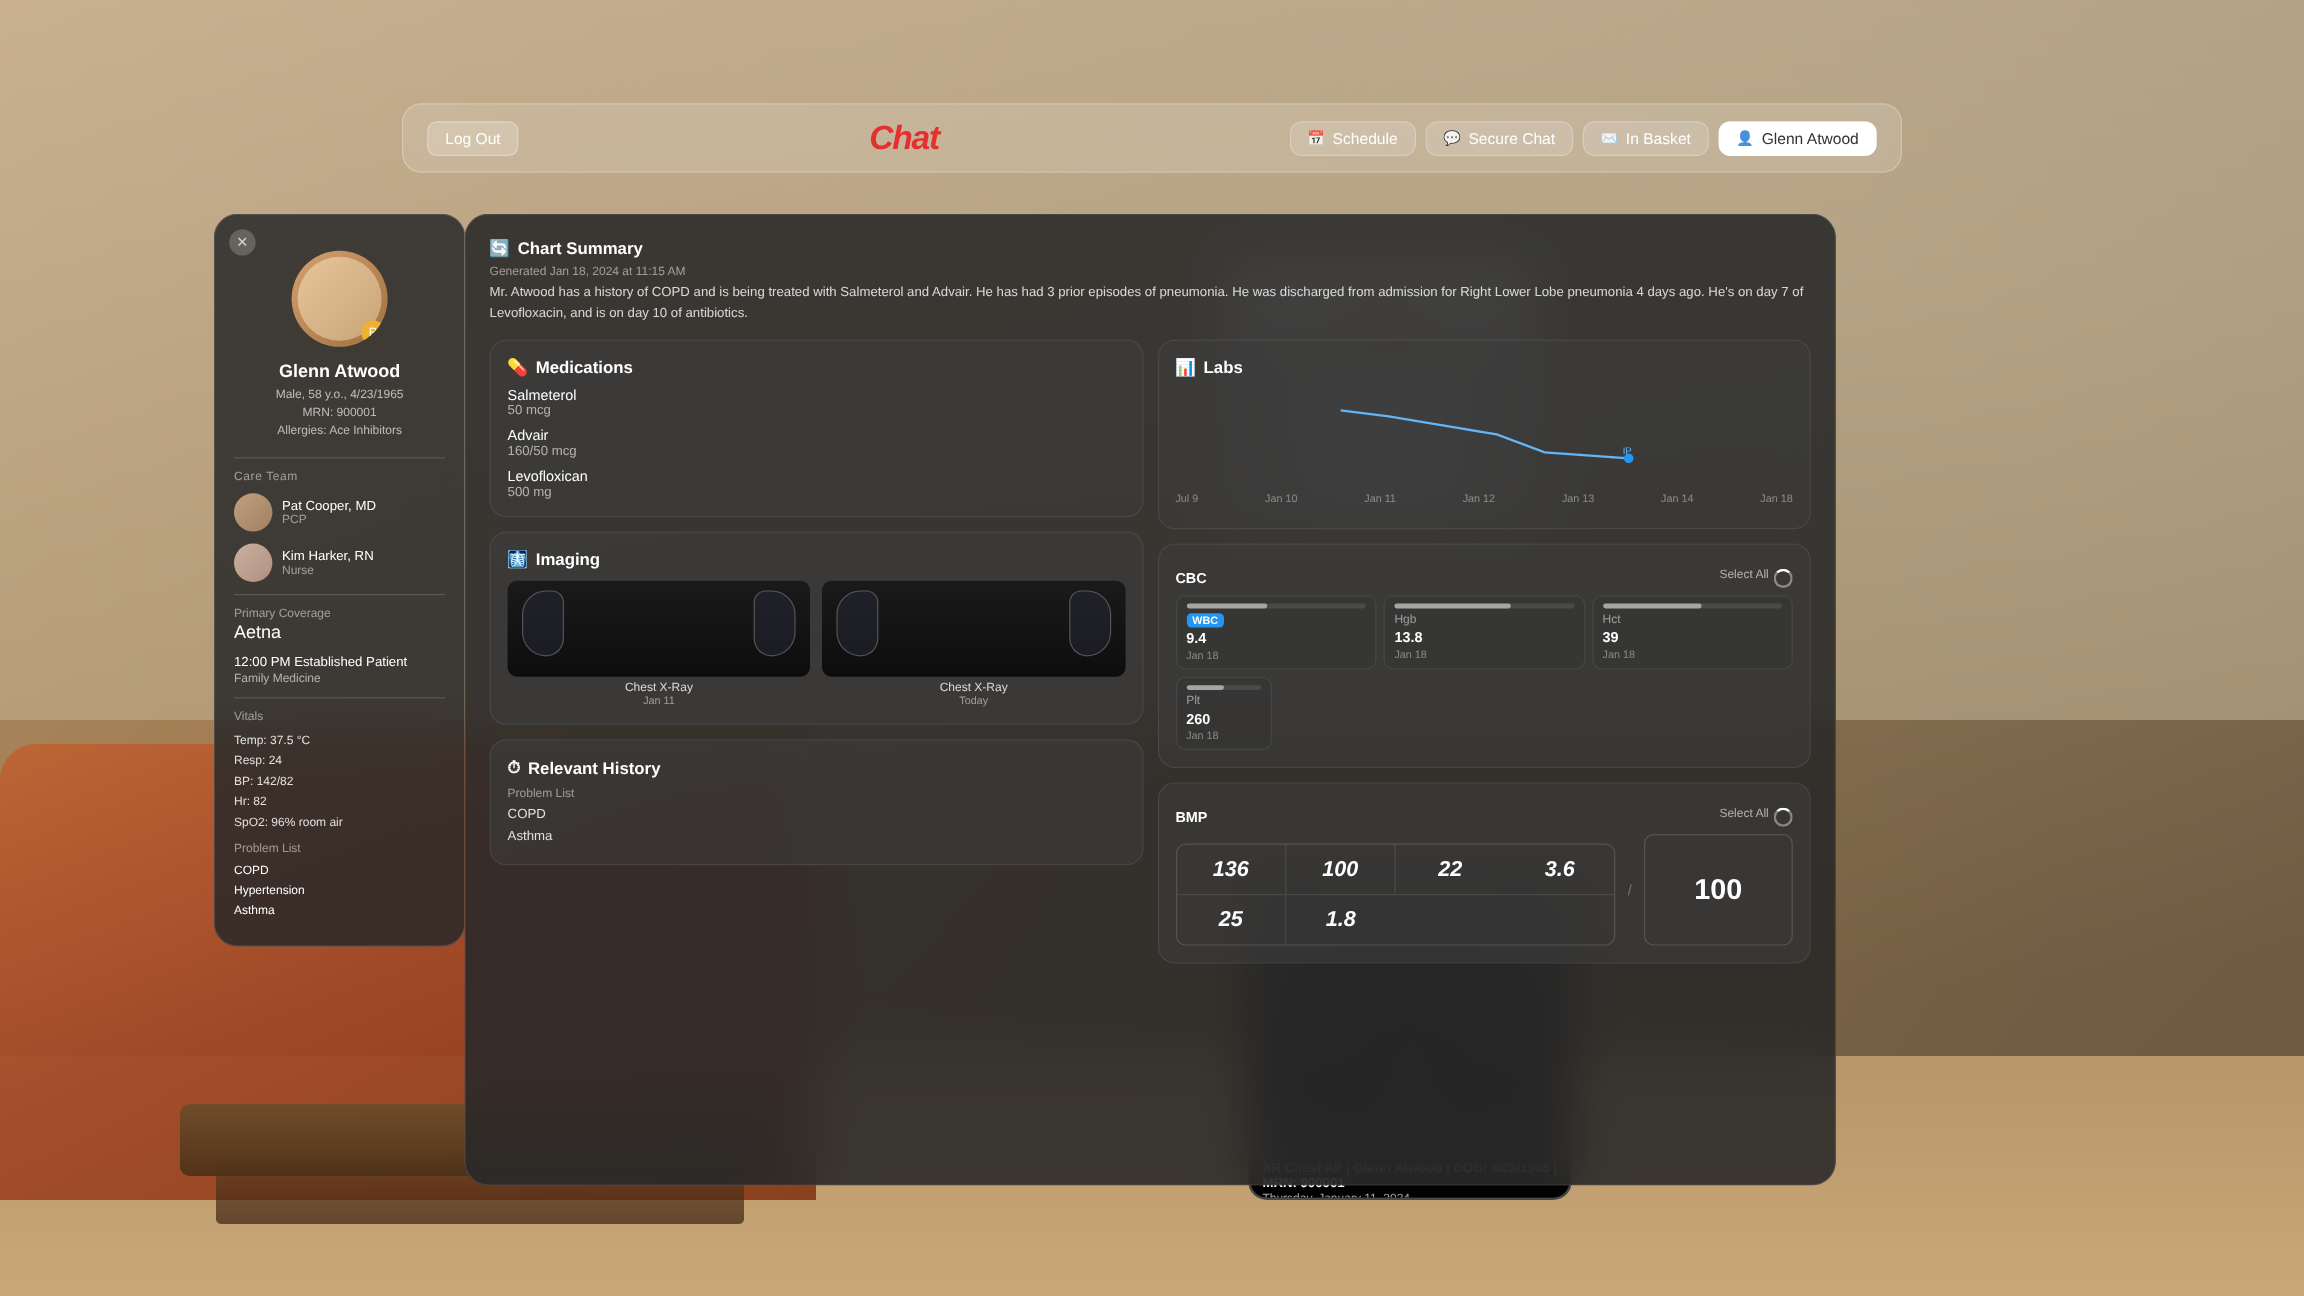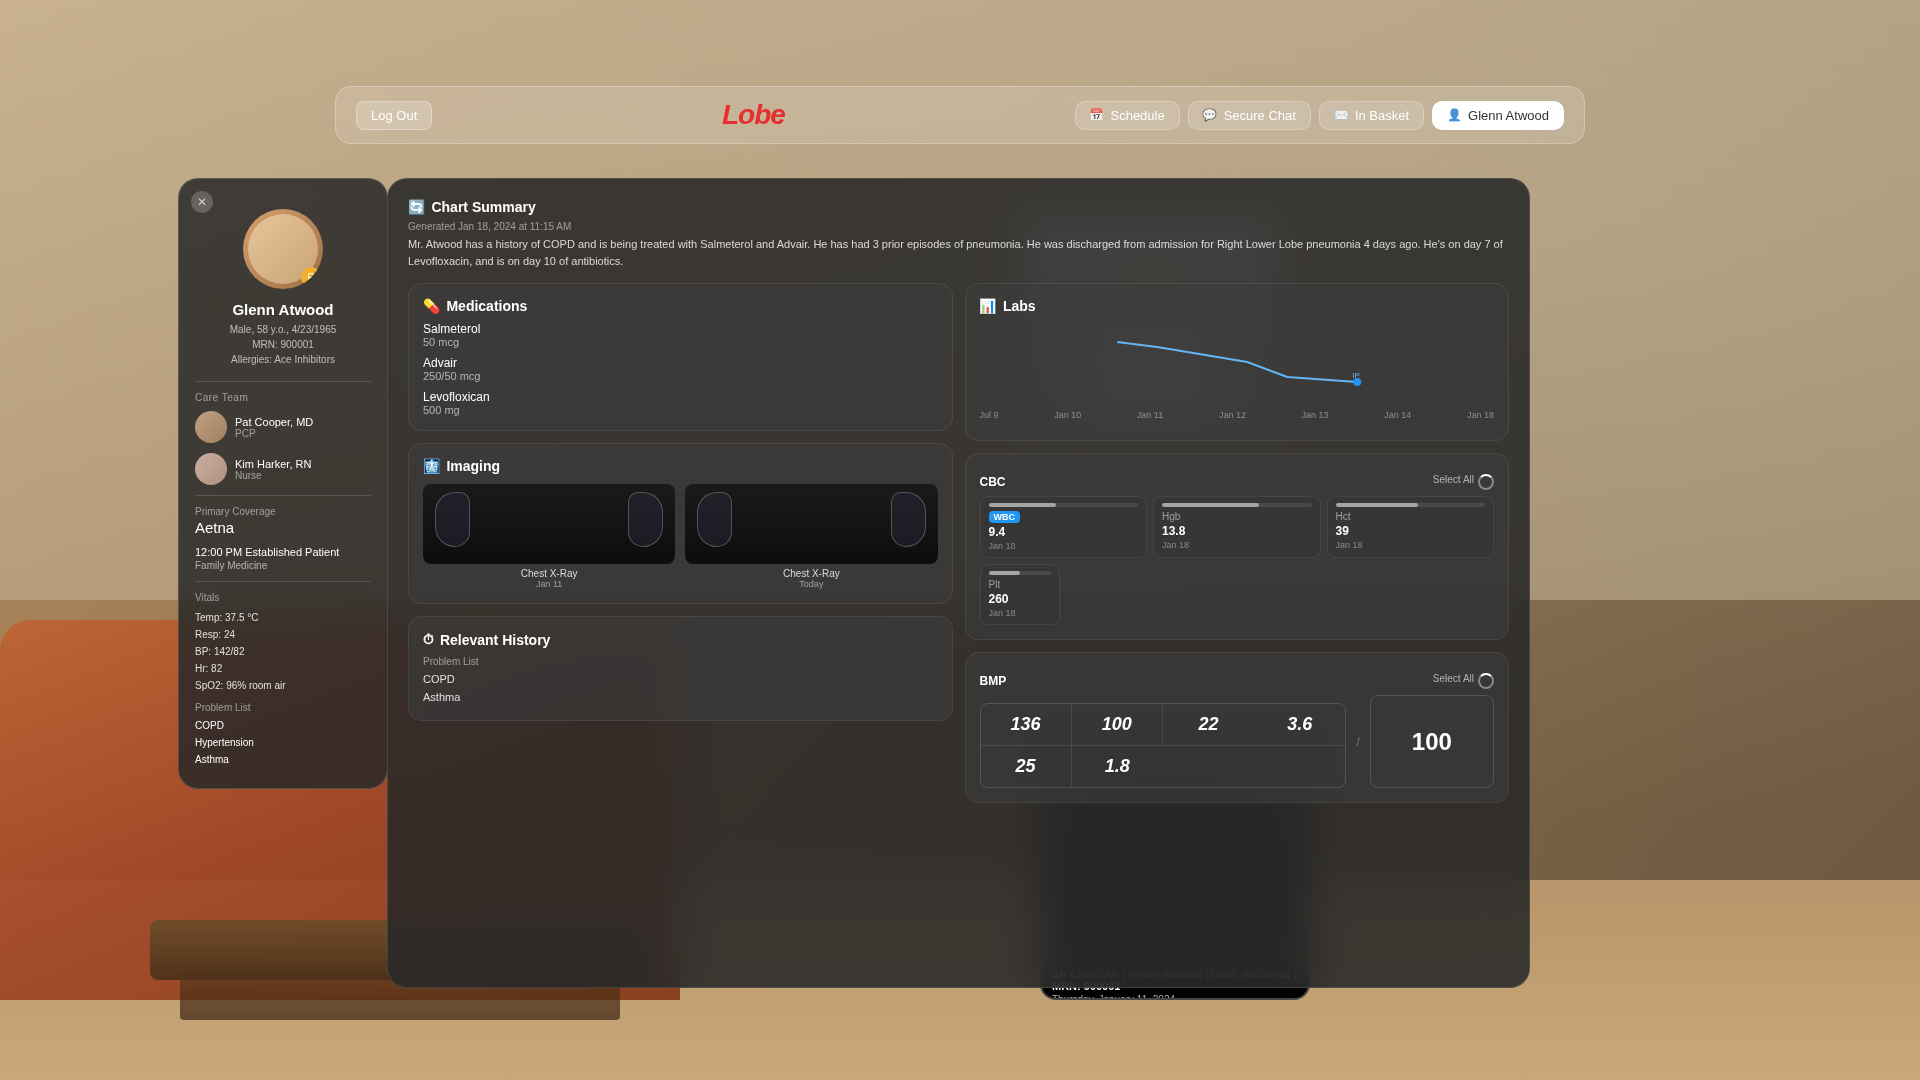--- a/index.html
+++ b/index.html
@@ -673,21 +673,21 @@
       | <span>Glenn Atwood</span>
       | <span>DOB: 4/23/1965</span>
       | <span>MRN: 900001</span>
     </div>
     <div class="xray-label-sub">Thursday, January 11, 2024</div>
   </div>
 </div>
 
 <nav class="nav-bar">
   <button class="nav-logout">Log Out</button>
-  <div class="nav-logo">Lobe</div>
+  <div class="nav-logo">Chat</div>
   <div class="nav-tabs">
     <div class="nav-tab">
       <span class="nav-tab-icon">📅</span>
       <span>Schedule</span>
     </div>
     <div class="nav-tab">
       <span class="nav-tab-icon">💬</span>
       <span>Secure Chat</span>
     </div>
     <div class="nav-tab">
@@ -768,21 +768,21 @@
         <div class="section-title">
           <span class="icon">💊</span>
           <span>Medications</span>
         </div>
         <div class="med-item">
           <div class="med-name">Salmeterol</div>
           <div class="med-dose">50 mcg</div>
         </div>
         <div class="med-item">
           <div class="med-name">Advair</div>
-          <div class="med-dose">250/50 mcg</div>
+          <div class="med-dose">160/50 mcg</div>
         </div>
         <div class="med-item">
           <div class="med-name">Levofloxican</div>
           <div class="med-dose">500 mg</div>
         </div>
       </div>
 
       <div class="card">
         <div class="section-title">
           <span class="icon">🩻</span>

